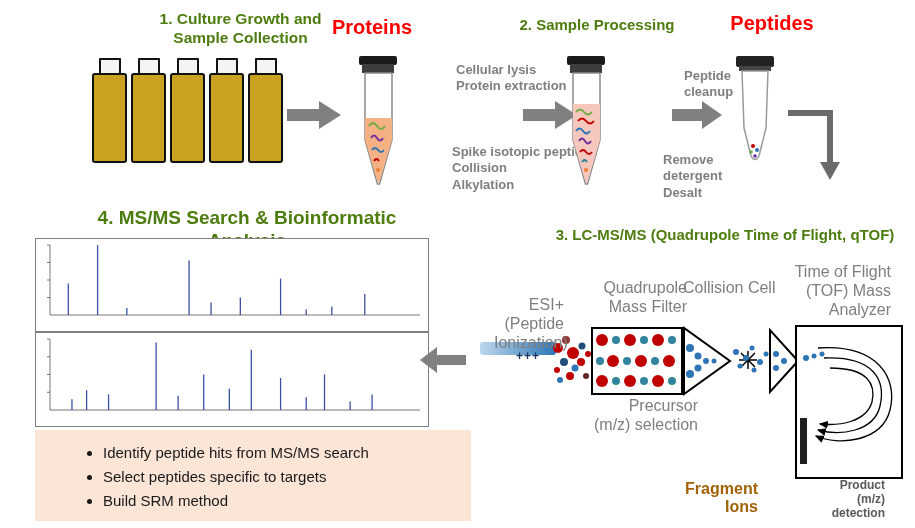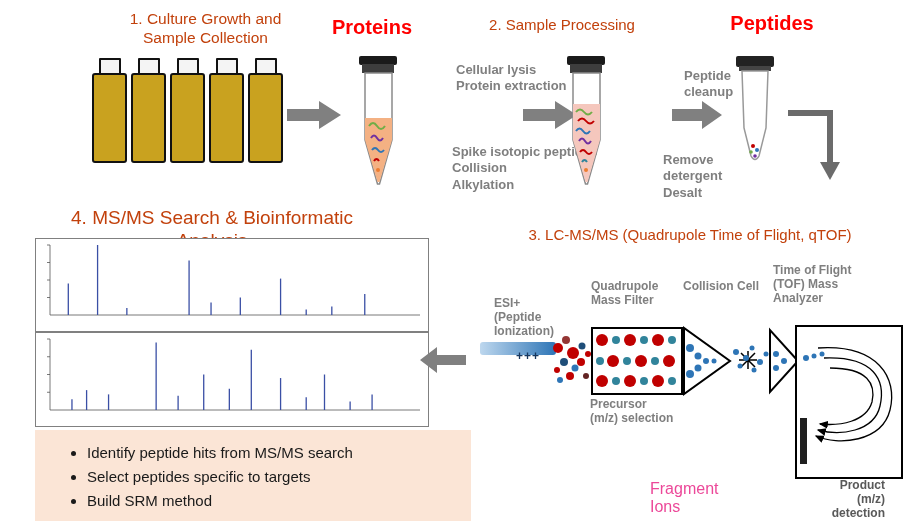--- a/index.html
+++ b/index.html
@@ -1,34 +1,34 @@
 <!DOCTYPE html>
 <html><head>
 <meta charset="utf-8">
 <style>
   html,body{margin:0;padding:0;background:#fff;}
   .canvas{position:relative;width:915px;height:528px;background:#fff;overflow:hidden;
           font-family:"Liberation Sans",sans-serif;}
   .abs{position:absolute;}
   .pre{white-space:pre-line;}
-  .title-blue{color:#c2410c;font-weight:normal;font-size:15.5px;text-align:center;line-height:1.2;}
+  .title-blue{color:#4d7c0f;font-weight:bold;font-size:15.5px;text-align:center;line-height:1.2;margin-left:35px;}
   .title-blue.small{font-size:19px;text-align:center;}
   .red-label{color:#FF0000;font-weight:bold;font-size:20px;text-align:center;}
   .gray-note{color:#7F7F7F;font-weight:bold;font-size:13px;line-height:1.25;margin-left:42px;}
-  .qtof-label{color:#7F7F7F;font-weight:bold;font-size:12px;line-height:1.18;text-align:left;}
+  .qtof-label{color:#7F7F7F;font-weight:normal;font-size:16px;line-height:1.18;text-align:right;}
   .dark-label{color:#595959;font-weight:bold;font-size:12px;line-height:1.18;text-align:right;}
-  .fragment{color:#ec4899;font-weight:normal;font-size:16px;text-align:left;line-height:1.15;}
+  .fragment{color:#a16207;font-weight:bold;font-size:16px;text-align:right;line-height:1.15;}
   .plus{color:#17375E;font-weight:bold;font-size:12px;letter-spacing:1px;}
   .bottles{display:flex;gap:4px;}
   .bottle{width:35px;}
   .bottle .cap{width:18px;height:13px;background:#f4f4f4;border:2px solid #111;margin:0 auto;border-radius:1px;}
   .bottle .body{width:31px;height:86px;background:#C9A21F;border:2px solid #111;border-radius:3px;margin-top:-2px;}
   .chart{position:absolute;left:35px;width:392px;background:#fff;border:1px solid #808080;}
   .summary{position:absolute;left:35px;top:430px;width:436px;height:91px;background:#FBE5D6;}
-  .summary ul{margin:10px 0 0 0;padding:4px 8px 0 52px;}
+  .summary ul{margin:10px 0 0 16px;padding:4px 8px 0 52px;}
   .summary li{font-size:15px;color:#1a1a1a;margin-bottom:7px;}
   svg{display:block;}
 </style>
 </head>
 <body>
 
 <div class="canvas">
 
   <div class="abs title-blue pre" style="left:58px;top:10px;width:295px">1. Culture Growth and
 Sample Collection</div>

